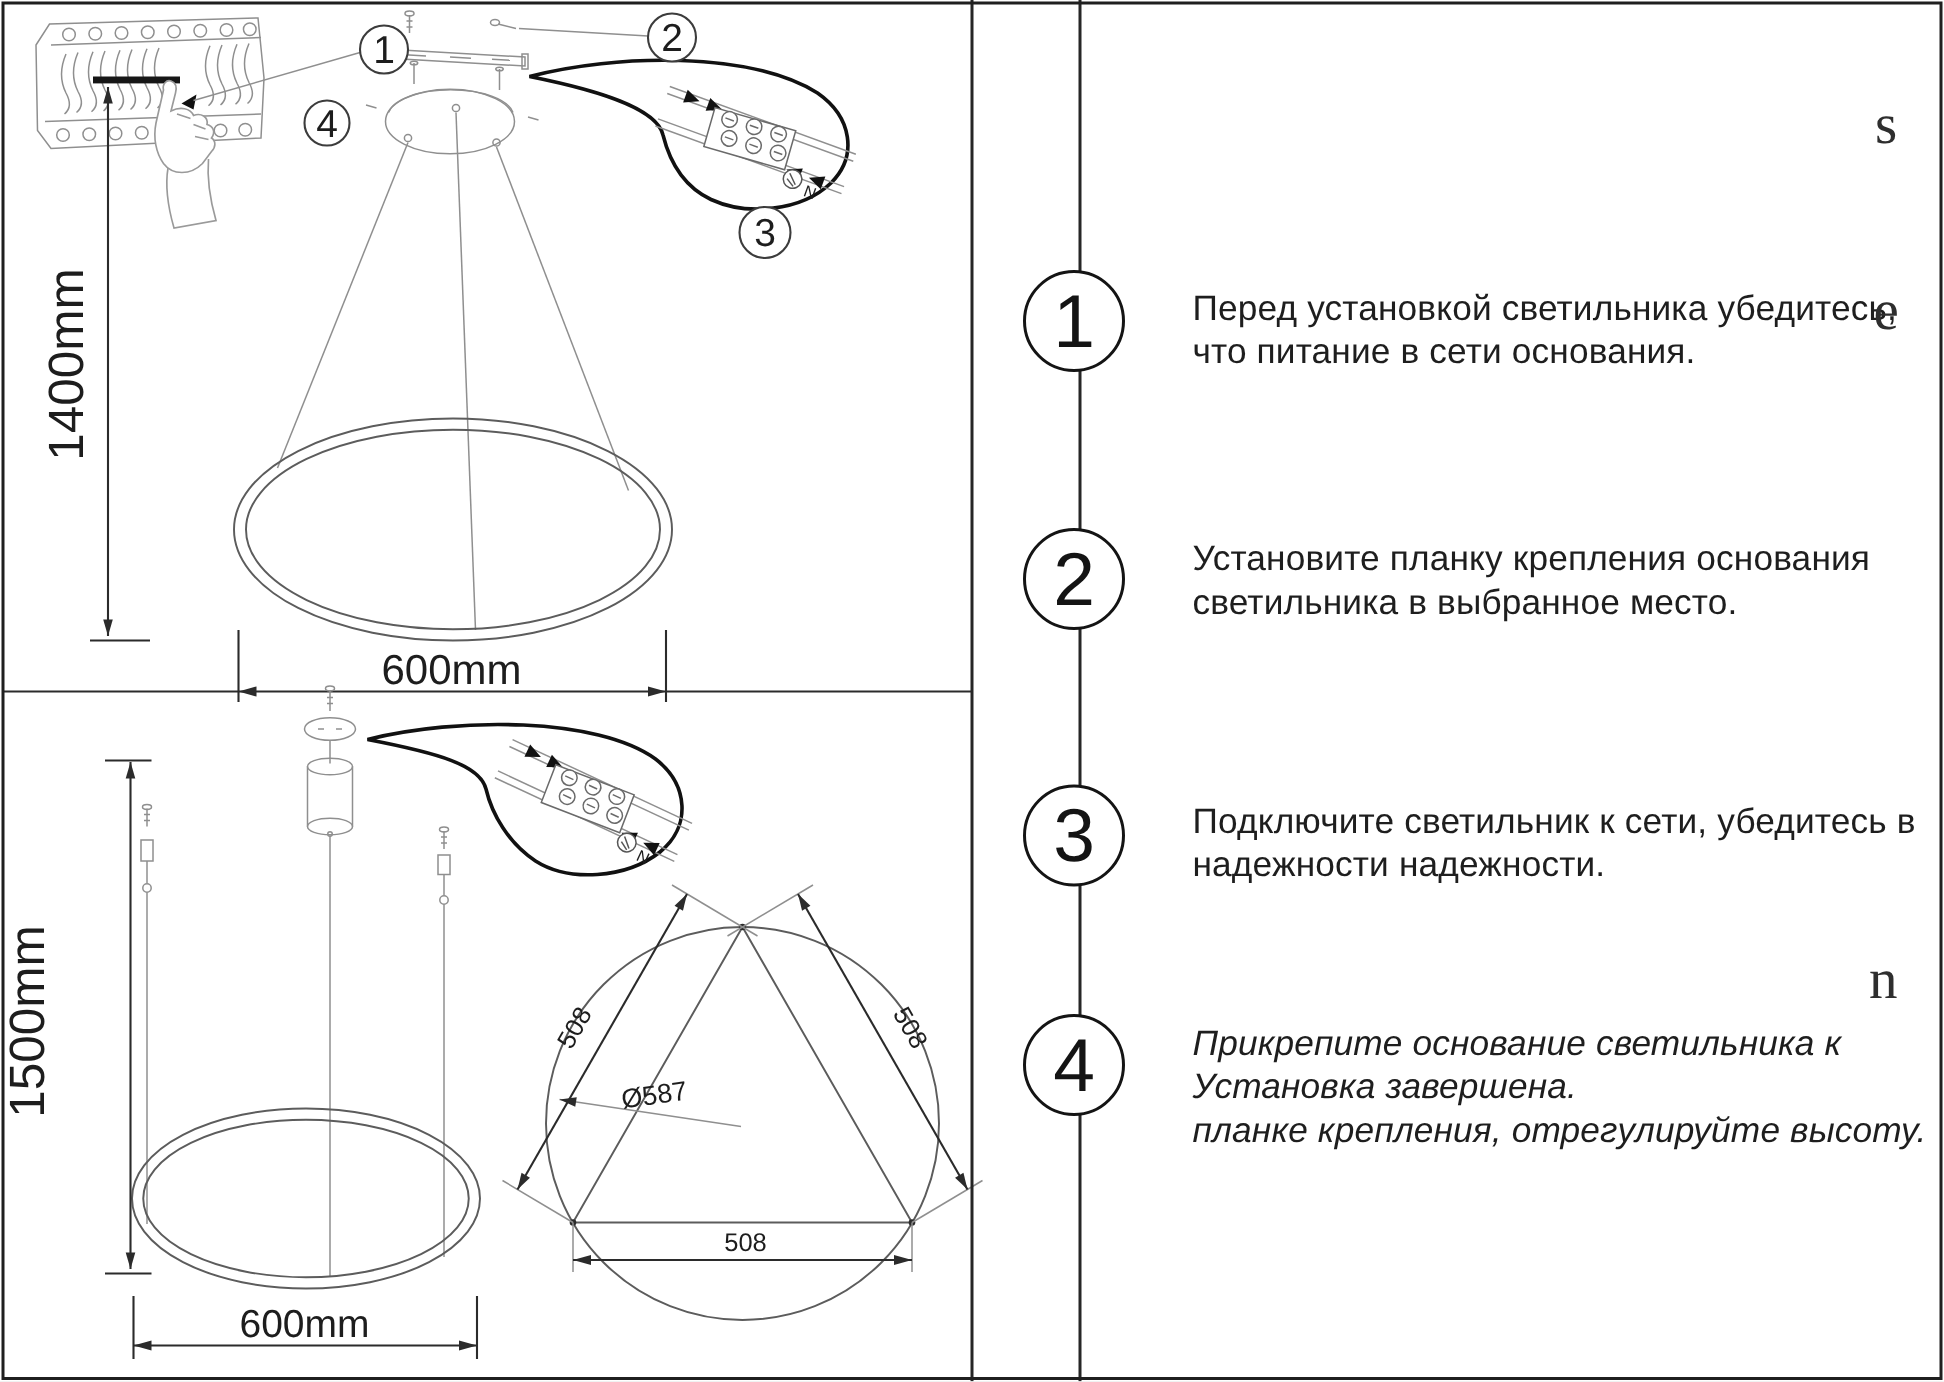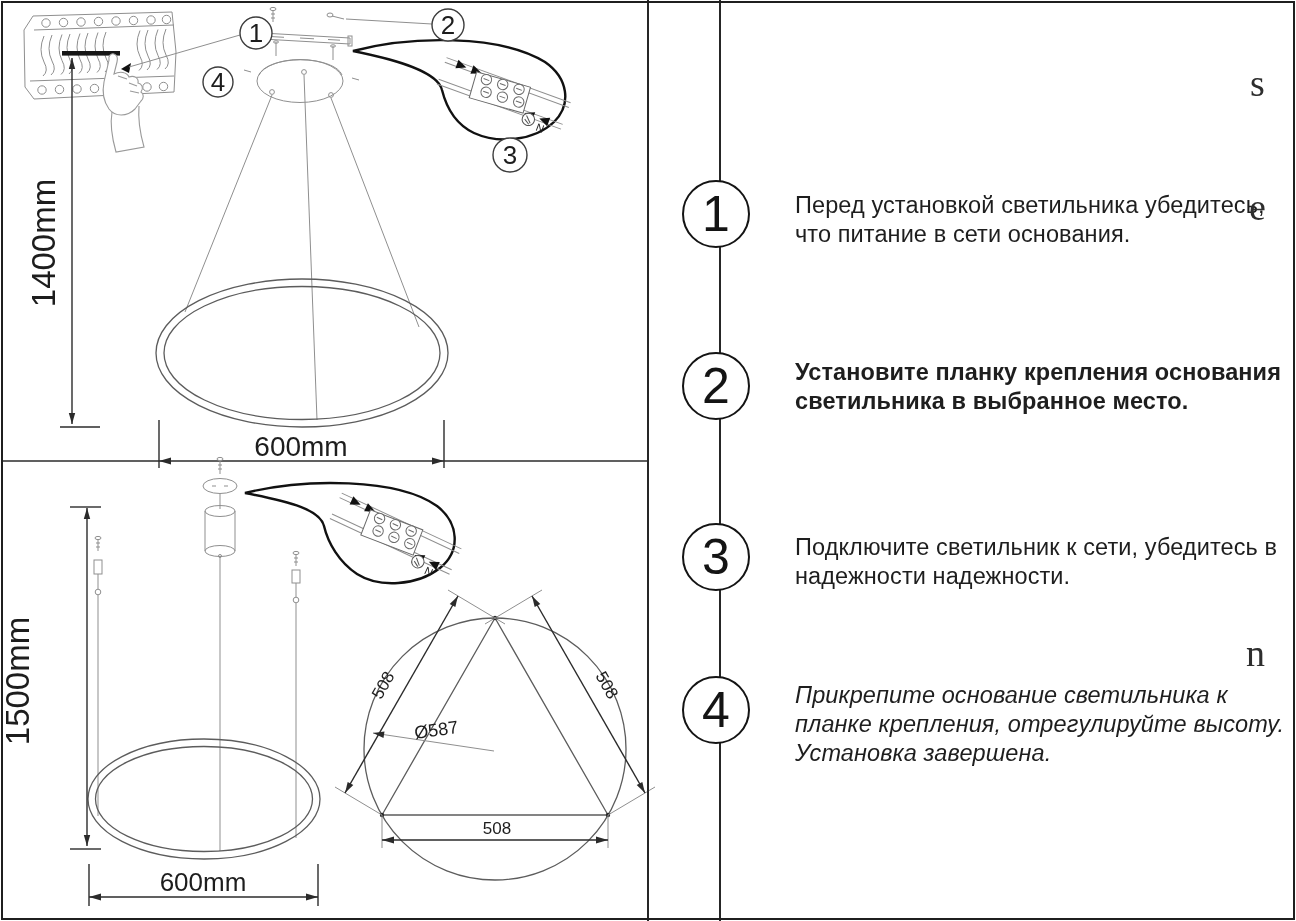--- a/index.html
+++ b/index.html
@@ -316,40 +316,40 @@
     <span>1</span>
   </div>
   <div class="step-text" style="top:191px;">
     <div>Перед установкой светильника убедитесь,</div>
     <div>что питание в сети основания.</div>
   </div>
 
   <div class="step-circle" style="left:682px;top:352px;">
     <span>2</span>
   </div>
-  <div class="step-text" style="top:358px;font-weight:bold;">
+  <div class="step-text" style="top:358px;">
     <div>Установите планку крепления основания</div>
     <div>светильника в выбранное место.</div>
   </div>
 
   <div class="step-circle" style="left:682px;top:523px;">
     <span>3</span>
   </div>
   <div class="step-text" style="top:533px;">
     <div>Подключите светильник к сети, убедитесь в</div>
     <div>надежности надежности.</div>
   </div>
 
   <div class="step-circle" style="left:682px;top:676px;">
     <span>4</span>
   </div>
   <div class="step-text" style="top:681px;font-style:italic;">
     <div>Прикрепите основание светильника к</div>
+    <div>Установка завершена.</div>
     <div>планке крепления, отрегулируйте высоту.</div>
-    <div>Установка завершена.</div>
   </div>
 
   <div class="stray" style="left:1250px;top:64px;">s</div>
   <div class="stray" style="left:1249px;top:188px;">e</div>
   <div class="stray" style="left:1246px;top:634px;">n</div>
 
   <div class="frame"></div>
 </div>
 
 </body></html>

